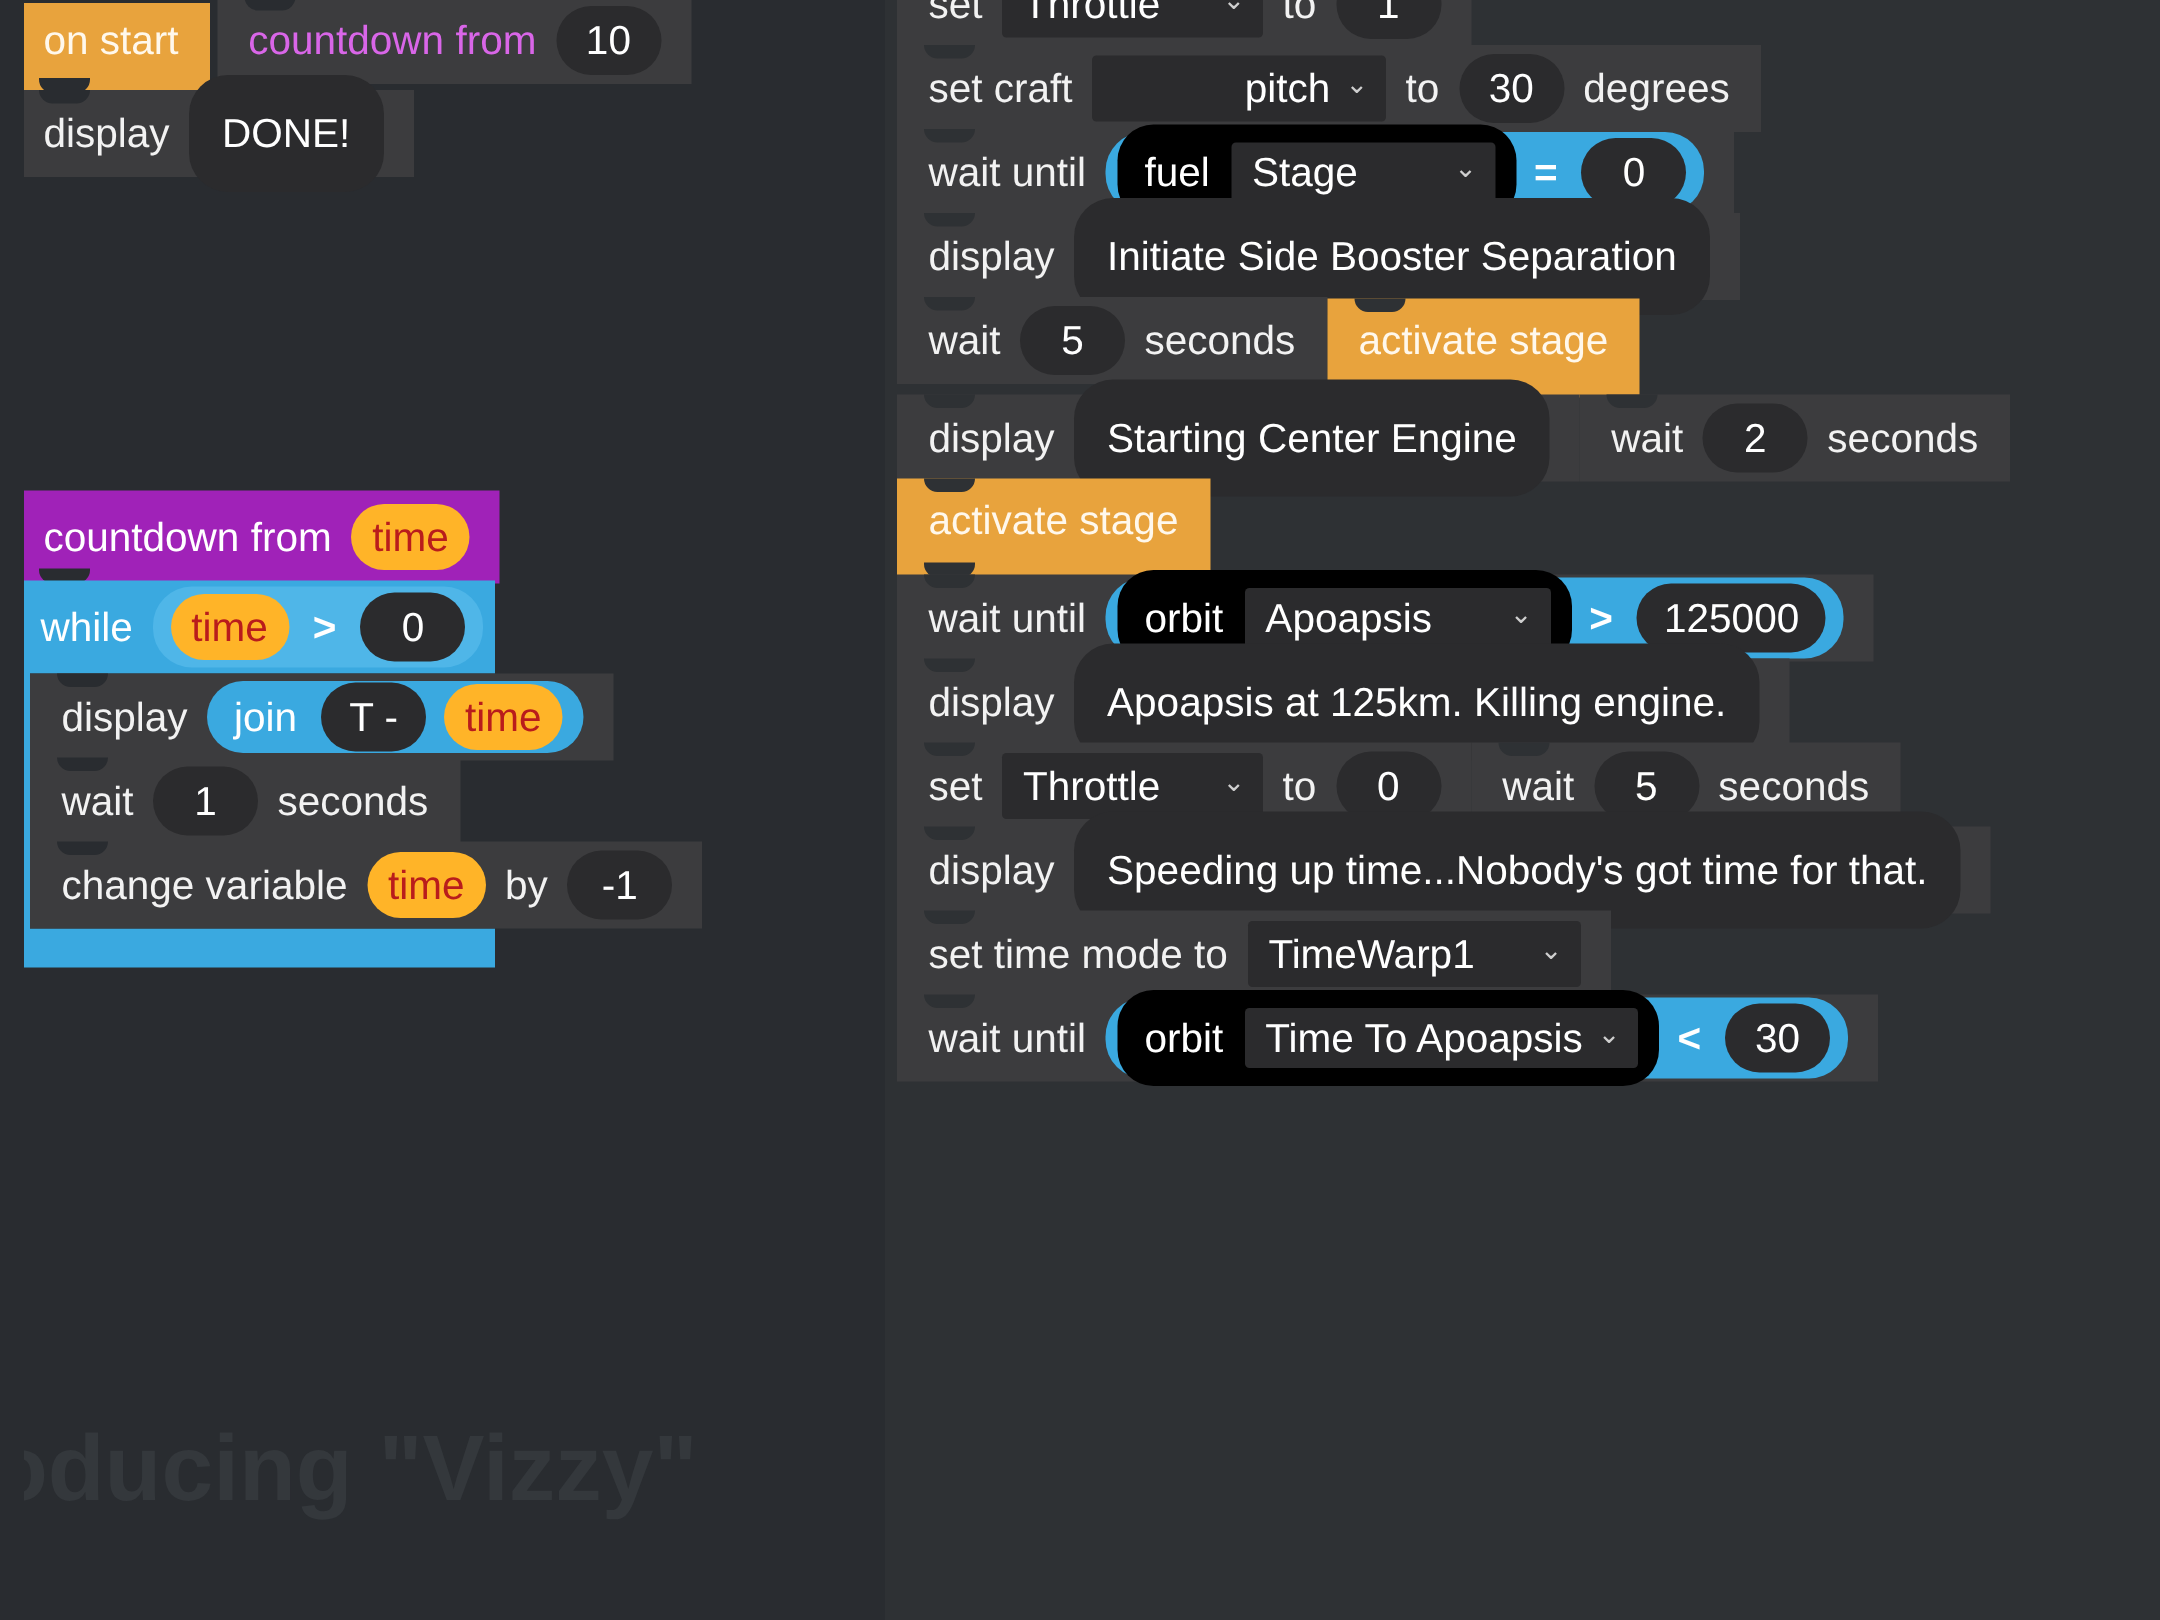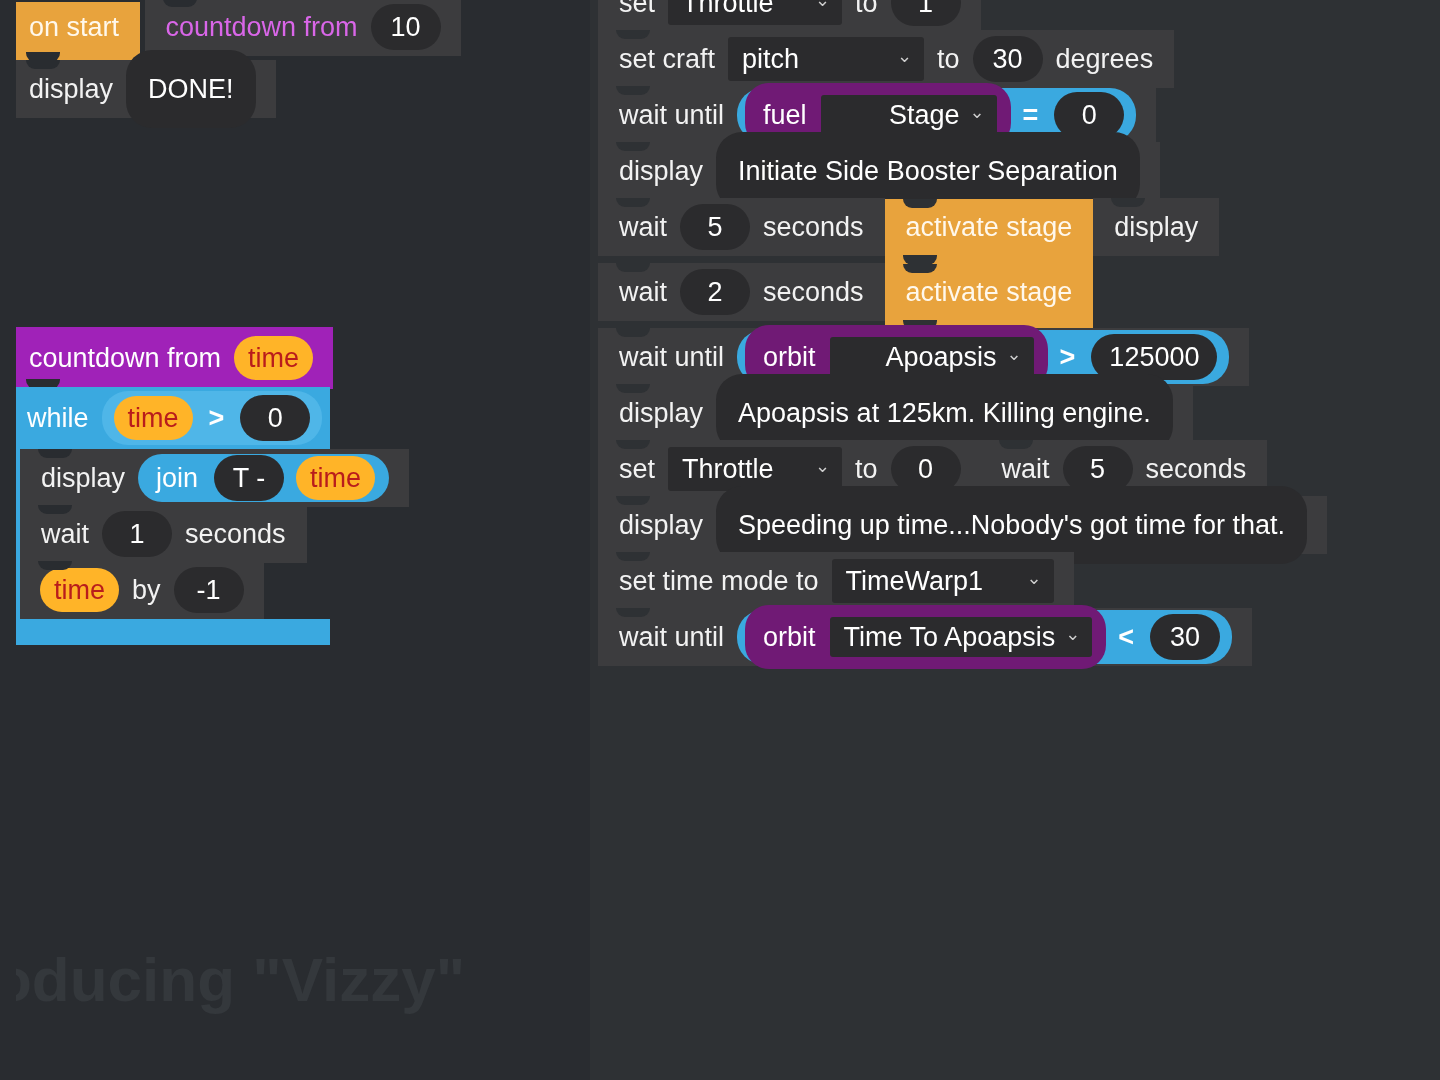--- a/index.html
+++ b/index.html
@@ -113,21 +113,21 @@
     background:#2b2b2d;color:#ffffff;
     height:44px;padding:0 12px 0 14px;margin:0 6px;
     border-radius:3px;font-size:27px;gap:10px;
   }
   .dd .ddlabel{flex:1 1 auto;}
   .dd .chev{
     font-size:18px;line-height:1;color:#cfcfcf;
     transform:translateY(-3px);
   }
   .dd.w-throttle{width:148px;}
-  .dd.w-pitch{width:170px;}
+  .dd.w-pitch{width:170px;text-align:right;}
   .dd.w-stage{width:150px;}
   .dd.w-apoapsis{width:178px;}
   .dd.w-timewarp{width:196px;}
 
   
   .var{
     display:inline-flex;align-items:center;justify-content:center;
     background:#ffb428;color:#b91c1c;
     border-radius:22px;height:44px;padding:0 14px;margin:0 6px;
     font-size:27px;
@@ -136,22 +136,22 @@
   
   .bool{
     display:inline-flex;align-items:center;
     background:#3aa9e0;color:#ffffff;
     border-radius:26px;height:54px;padding:0 6px;margin:0 6px;
     font-size:27px;
   }
   .bool .op{padding:0 10px;font-weight:bold;}
   .bool .inner{
     display:inline-flex;align-items:center;
-    background:#701a75;border-radius:24px;height:64px;
-    padding:0 14px;margin:0 2px;color:#fff;text-align:right;
+    background:#000000;border-radius:24px;height:64px;
+    padding:0 14px;margin:0 2px;color:#fff;
   }
   .bool .inner .dd{margin:0 0 0 10px;height:40px;}
   .bool .innerlbl{padding:0 4px;}
 
   
   .rep{
     display:inline-flex;align-items:center;
     background:#3aa9e0;border-radius:24px;height:48px;
     padding:0 8px;margin:0 6px;font-size:27px;color:#fff;
   }
@@ -212,20 +212,21 @@
           </span>
         </div>
 
         <div class="row stmt" style="margin-top:-2px;">
           <span class="lbl">wait</span>
           <span class="pill">1</span>
           <span class="lbl">seconds</span>
         </div>
 
         <div class="row stmt" style="margin-top:-2px;">
+          <span class="lbl">change variable</span>
           <span class="var">time</span>
           <span class="lbl">by</span>
           <span class="pill">-1</span>
         </div>
 
       </div>
       <div class="cfoot"></div>
     </div>
   </div>
 </div>
@@ -265,20 +266,21 @@
         <span class="lbl">display</span>
         <span class="pill wide">Initiate Side Booster Separation</span>
       </div><div class="row stmt" style="margin-top: -2px;">
         <span class="lbl">wait</span>
         <span class="pill">5</span>
         <span class="lbl">seconds</span>
       </div><div class="row hat notch-top" style="margin-top: -2px;">
         <span class="lbl">activate stage</span>
       </div><div class="row stmt" style="margin-top: -2px;">
         <span class="lbl">display</span>
+        <span class="pill wide">Starting Center Engine</span>
       </div><div class="row stmt" style="margin-top: -2px;">
         <span class="lbl">wait</span>
         <span class="pill">2</span>
         <span class="lbl">seconds</span>
       </div><div class="row hat notch-top" style="margin-top: -2px;">
         <span class="lbl">activate stage</span>
       </div><div class="row stmt" style="margin-top: -2px;">
         <span class="lbl">wait until</span>
         <span class="bool">
           <span class="inner">

